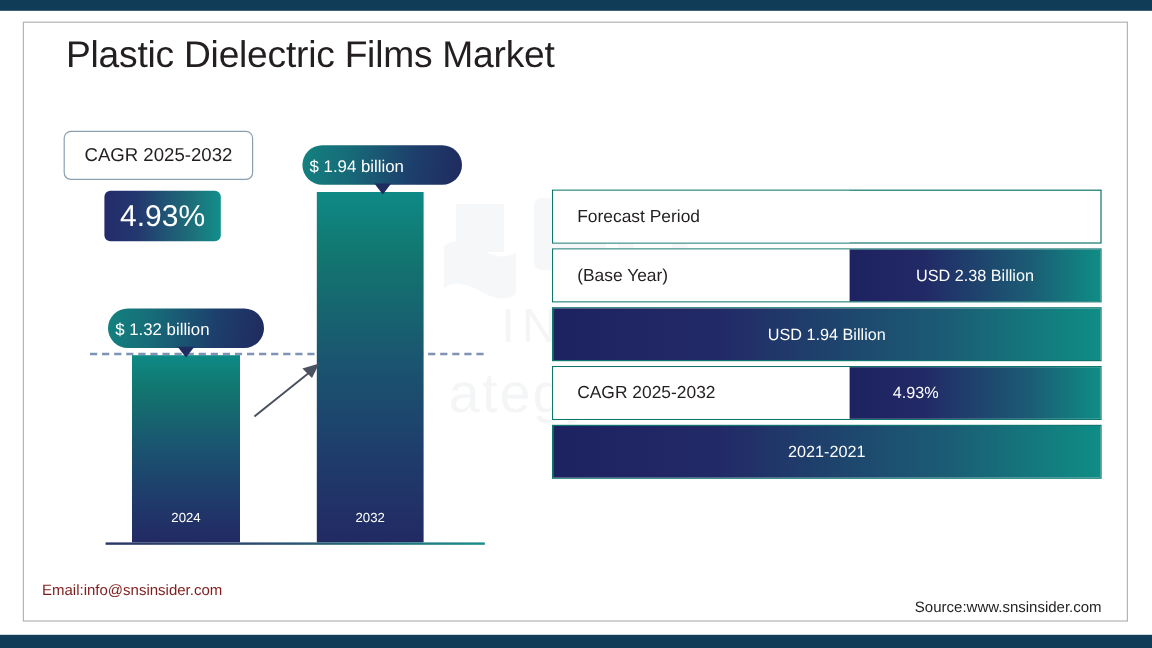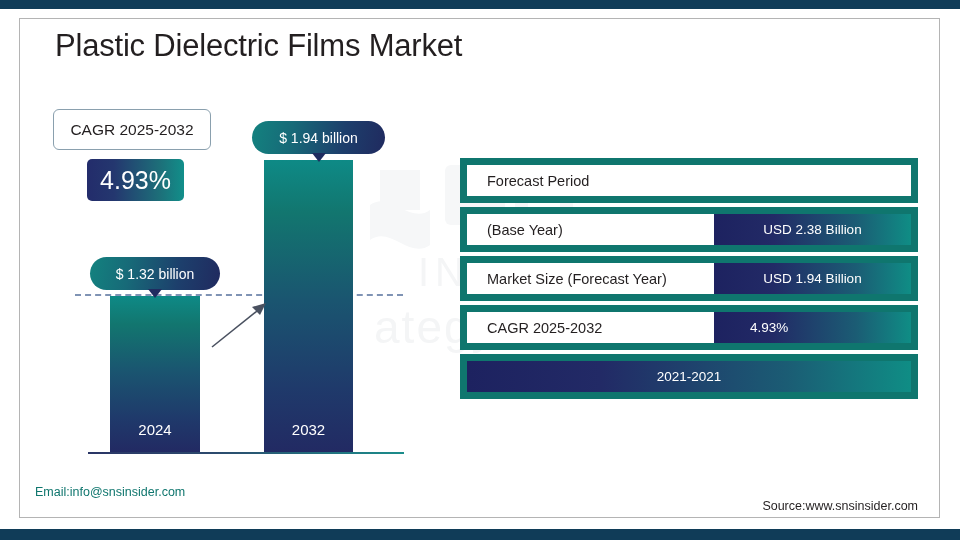--- a/index.html
+++ b/index.html
@@ -150,21 +150,21 @@
     left: 264px;
     top: 160px;
     width: 89px;
     height: 292px;
   }
   .bar-year {
     position: absolute;
     width: 100%;
     text-align: center;
     color: #ffffff;
-    font-size: 15px;
+    font-size: 11px;
     bottom: 14px;
   }
   .baseline {
     position: absolute;
     left: 88px;
     top: 452px;
     width: 316px;
     height: 2px;
     background: linear-gradient(90deg, #2a3566 0%, #2c4a6d 40%, #1b8d8b 100%);
   }
@@ -178,21 +178,20 @@
   }
 
   
   .pill {
     position: absolute;
     height: 33px;
     border-radius: 17px;
     background: linear-gradient(100deg, #13827f 0%, #176a78 30%, #1d3f6c 68%, #202a5f 100%);
     display: flex;
     align-items: center;
-    justify-content: center;
     color: #ffffff;
     font-size: 14px;
     box-sizing: border-box;
     padding: 12px 6px;
   }
   .pill .tail {
     position: absolute;
     bottom: -8px;
     left: 50%;
     margin-left: -7px;
@@ -227,21 +226,21 @@
     position: absolute;
     left: 460px;
     top: 158px;
     width: 458px;
   }
   .trow {
     position: relative;
     height: 45px;
     margin-bottom: 4px;
     display: flex;
-    border: 7px solid #0f766e;
+    border: 1px solid #0f766e;
     box-sizing: border-box;
     background: #ffffff;
   }
   .tlabel {
     width: 247px;
     display: flex;
     align-items: center;
     padding-left: 20px;
     box-sizing: border-box;
     font-size: 14.5px;
@@ -259,21 +258,21 @@
     background: linear-gradient(90deg, #1d2260 0%, #222a66 30%, #1b5c74 72%, #0f8d85 100%);
   }
   .tvalue.center { padding-left: 0; justify-content: center; }
 
   
   .footer-left {
     position: absolute;
     left: 35px;
     top: 485px;
     font-size: 12.5px;
-    color: #0f766e;
+    color: #7f1d1d;
   }
   .footer-right {
     position: absolute;
     right: 42px;
     top: 499px;
     font-size: 12.5px;
     color: #231f20;
   }
 </style>
 </head>
@@ -340,21 +339,20 @@
     <div class="trow">
       <div class="tlabel">Forecast Period</div>
     </div>
 
     <div class="trow">
       <div class="tlabel">(Base Year)</div>
       <div class="tvalue center">USD 2.38 Billion</div>
     </div>
 
     <div class="trow">
-      <div class="tlabel">Market Size (Forecast Year)</div>
       <div class="tvalue center">USD 1.94 Billion</div>
     </div>
 
     <div class="trow">
       <div class="tlabel">CAGR 2025-2032</div>
       <div class="tvalue">4.93%</div>
     </div>
 
     <div class="trow">
       <div class="tvalue center">2021-2021</div>

